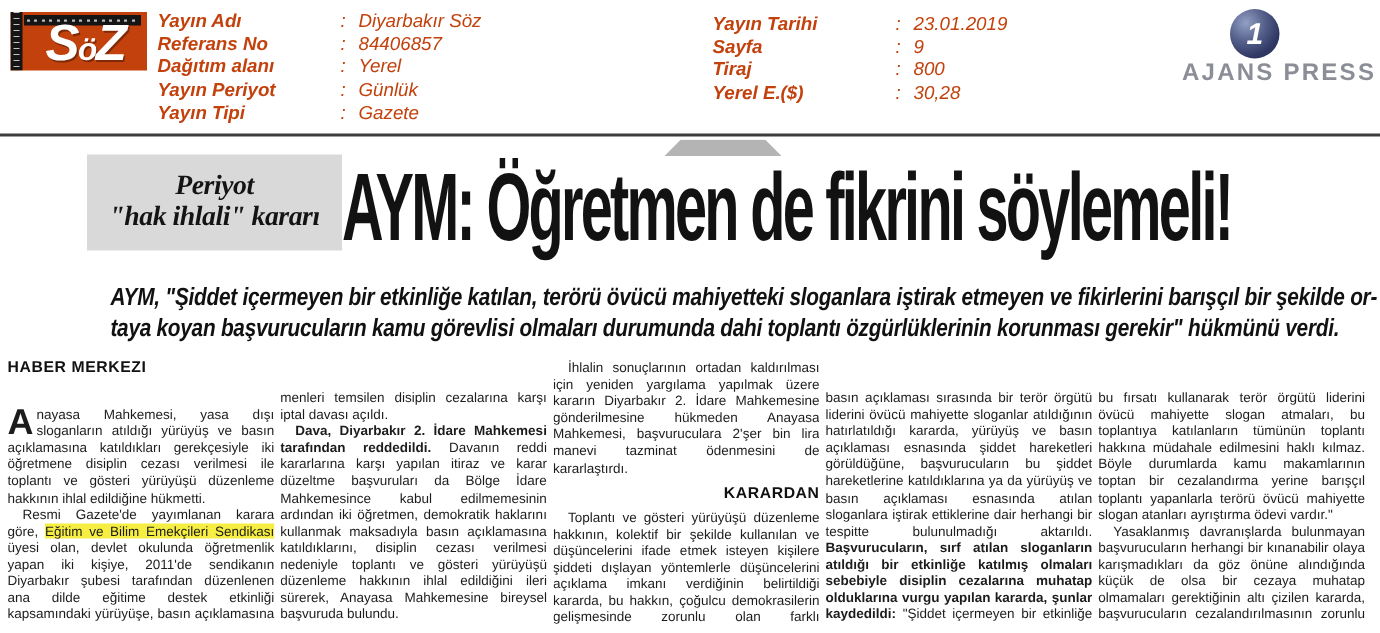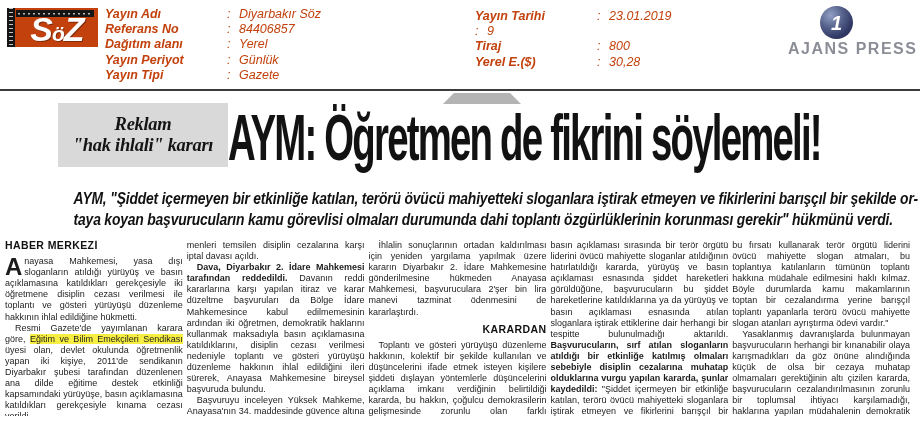--- a/index.html
+++ b/index.html
@@ -46,21 +46,21 @@
   .headline-inner{display:inline-block;font-weight:bold;font-size:64px;line-height:74px;
     letter-spacing:-3px;color:#121212;white-space:nowrap;transform:scaleX(0.60);transform-origin:left center;}
 
   .lead{position:absolute;left:0;top:188px;width:920px;text-align:center;color:#111;}
   .lead-line{display:block;white-space:nowrap;font-weight:bold;font-style:italic;
     font-size:16.5px;line-height:21px;letter-spacing:-0.2px;transform:scaleX(0.84);transform-origin:center;}
 
   .body-cols{position:absolute;left:5px;top:240px;width:905px;height:176px;display:flex;gap:4px;}
   .col{flex:1 1 0;font-size:9px;line-height:11.1px;text-align:justify;color:#1c1c1c;overflow:hidden;}
   .para{margin:0;text-indent:10px;}
-  .para.noindent{text-indent:0;}
+  .para.noindent{text-indent:0;margin-top:20px;}
   .byline{font-weight:bold;font-size:10.5px;letter-spacing:.4px;margin:0 0 5px 0;color:#111;}
   .dropcap{float:left;font-weight:bold;font-size:24px;line-height:19px;padding:1px 2px 0 0;}
   .hl{background:#f6ee42;}
   .b{font-weight:bold;}
   .subhead{text-align:right;font-weight:bold;font-size:10.5px;letter-spacing:.4px;margin:6px 0 5px 0;color:#111;}
 </style>
 </head>
 <body>
 
 <div class="page">
@@ -99,20 +99,21 @@
     </div>
   </div>
 
   <div class="meta meta-right">
     <div class="meta-row">
       <span class="meta-label">Yayın Tarihi</span>
       <span class="meta-sep">:</span>
       <span class="meta-value">23.01.2019</span>
     </div>
     <div class="meta-row">
+      <span class="meta-label">Sayfa</span>
       <span class="meta-sep">:</span>
       <span class="meta-value">9</span>
     </div>
     <div class="meta-row">
       <span class="meta-label">Tiraj</span>
       <span class="meta-sep">:</span>
       <span class="meta-value">800</span>
     </div>
     <div class="meta-row">
       <span class="meta-label">Yerel E.($)</span>
@@ -124,21 +125,21 @@
   <div class="ajans">
     <div class="globe">
       <span class="globe-one">1</span>
     </div>
     <div class="ajans-text">AJANS PRESS</div>
   </div>
 
   <div class="rule"></div>
 
   <div class="kicker">
-    <span>Reklam</span>
+    <span>Periyot</span>
     <span>"hak ihlali" kararı</span>
   </div>
 
   <div class="trapezoid"></div>
 
   <h1 class="headline">
     <span class="headline-inner">AYM: Öğretmen de fikrini söylemeli!</span>
   </h1>
 
   <div class="lead">

